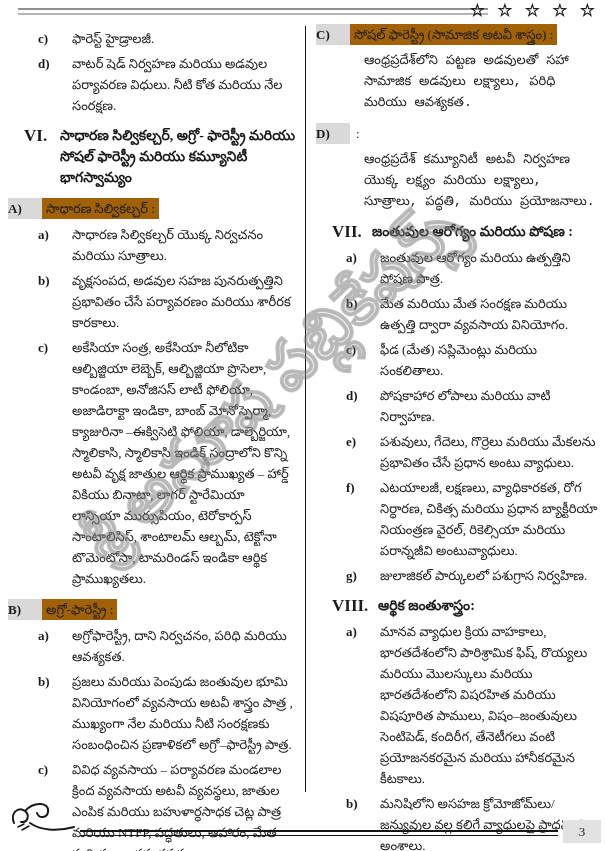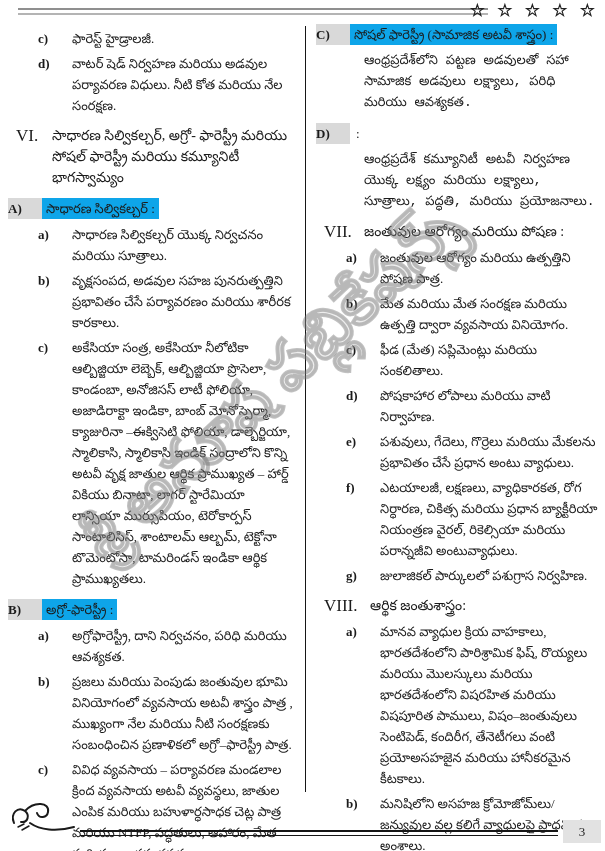--- a/index.html
+++ b/index.html
@@ -23,27 +23,27 @@
   .columns{position:absolute;left:8px;top:24px;width:592px;height:770px;display:flex;}
   .col-left{width:288px;flex:0 0 288px;}
   .col-divider{position:absolute;left:297px;top:2px;width:1px;height:766px;background:#161616;}
   .col-right{flex:1;margin-left:20px;}
   
   .item{display:flex;margin:4px 0;padding-left:30px;}
   .item .lab{flex:0 0 34px;font-weight:bold;}
   .item .txt{flex:1;}
   .body-par{margin:4px 0 8px 0;padding-left:48px;font-family:Liberation Mono, monospace;}
   
-  .section{display:flex;margin:9px 0 4px 8px;font-weight:normal;}
+  .section{display:flex;margin:9px 0 4px 16px;font-weight:bold;}
   .section .roman{flex:0 0 36px;font-size:17px;line-height:22px;}
   .section .stitle{flex:1;font-size:14px;}
   
   .sub{display:flex;margin:10px 0 5px 0;}
   .sub .slabel{flex:0 0 34px;font-weight:bold;background:#d9d9d9;}
-  .sub .stext{background:#0ea5e9;padding:0 4px;}
+  .sub .stext{background:#a16207;padding:0 4px;}
   .sub .scolon{padding-left:6px;}
   
   .watermark{
     position:absolute;left:-95px;top:362px;width:780px;height:90px;
     text-align:center;transform:rotate(-43deg);
     font-size:64px;font-weight:bold;white-space:nowrap;
     color:rgba(140,140,140,0.16);
     -webkit-text-stroke:2px rgba(120,120,120,0.45);
     text-stroke:2px rgba(120,120,120,0.45);
     pointer-events:none;z-index:4;
@@ -166,21 +166,21 @@
         <span class="lab">g)</span>
         <span class="txt">జులాజికల్ పార్కులలో పశుగ్రాస నిర్వహిణ.</span>
       </div>
 
       <div class="section">
         <span class="roman" style="flex-basis:46px;">VIII.</span>
         <span class="stitle">ఆర్థిక జంతుశాస్త్రం:</span>
       </div>
       <div class="item">
         <span class="lab">a)</span>
-        <span class="txt">మానవ వ్యాధుల క్రియ వాహకాలు, భారతదేశంలోని పారిశ్రామిక ఫిష్, రొయ్యలు మరియు మొలస్కులు మరియు భారతదేశంలోని విషరహిత మరియు విషపూరిత పాములు, విషం–జంతువులు సెంటిపెడ్, కందిరీగ, తేనెటీగలు వంటి ప్రయోఅసహజైన మరియు హానీకరమైన కీటకాలు.</span>
+        <span class="txt">మానవ వ్యాధుల క్రియ వాహకాలు, భారతదేశంలోని పారిశ్రామిక ఫిష్, రొయ్యలు మరియు మొలస్కులు మరియు భారతదేశంలోని విషరహిత మరియు విషపూరిత పాములు, విషం–జంతువులు సెంటిపెడ్, కందిరీగ, తేనెటీగలు వంటి ప్రయోజనకరమైన మరియు హానీకరమైన కీటకాలు.</span>
       </div>
       <div class="item">
         <span class="lab">b)</span>
         <span class="txt">మనిషిలోని అసహజ క్రోమోజోమ్‌లు/జన్యువుల వల్ల కలిగే వ్యాధులపై ప్రాధమిక అంశాలు.</span>
       </div>
 
     </div>
   </div>
 
   <div class="flourish">

